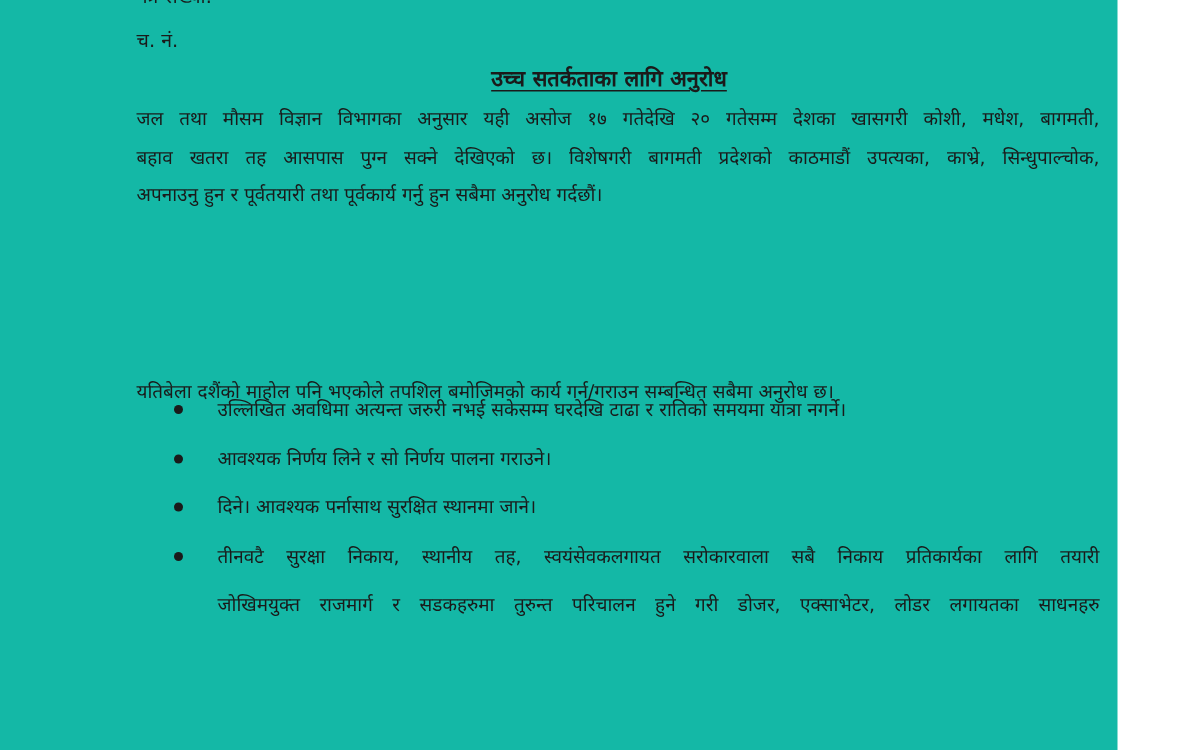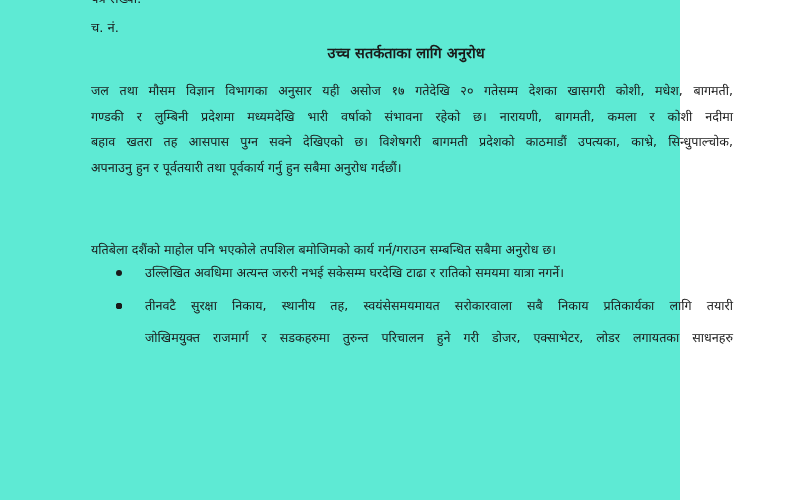--- a/index.html
+++ b/index.html
@@ -12,42 +12,43 @@
       height: 500px;
       overflow: hidden;
       position: relative;
       font-family: "DejaVu Sans", sans-serif;
       color: #1a1a1a;
     }
     .page {
       position: absolute;
       left: 0;
       top: 0;
-      width: 680px;
+      width: 745px;
       height: 500px;
-      background: #5eead4;
+      background: #14b8a6;
     }
     .meta-line {
       position: absolute;
       left: 91px;
       font-size: 13px;
       line-height: 16px;
       white-space: nowrap;
     }
     .meta-ref { top: -9px; }
     .meta-dispatch { top: 20px; }
     .title {
       position: absolute;
       left: 0;
       width: 800px;
       top: 43px;
       text-align: center;
       font-size: 14.5px;
       line-height: 20px;
       font-weight: bold;
+      text-decoration: underline;
       text-underline-offset: 3px;
       white-space: nowrap;
       padding-left: 12px;
       box-sizing: border-box;
     }
     .para {
       position: absolute;
       left: 91px;
       width: 642px;
       font-size: 12.6px;
@@ -55,22 +56,22 @@
     }
     .para .line {
       display: block;
       white-space: nowrap;
       text-align: justify;
       text-align-last: justify;
     }
     .para .line.last {
       text-align-last: left;
     }
-    .p1 { top: 78px; }
-    .p2 { top: 237px; }
+    .p1 { top: 66px; }
+    .p2 { top: 248px; }
     .bullets {
       position: absolute;
       left: 91px;
       top: 260px;
       width: 642px;
       margin: 0;
       padding: 0;
       list-style: none;
       font-size: 12.6px;
       line-height: 25.5px;
@@ -104,43 +105,44 @@
 
 <div class="page">
 
   <div class="meta-line meta-ref">पत्र संख्या:</div>
   <div class="meta-line meta-dispatch">च. नं.</div>
 
   <div class="title">उच्च सतर्कताका लागि अनुरोध</div>
 
   <div class="para p1">
     <span class="line">जल तथा मौसम विज्ञान विभागका अनुसार यही असोज १७ गतेदेखि २० गतेसम्म देशका खासगरी कोशी, मधेश, बागमती,</span>
-    <span class="line">गण्डकी र लुम्बिनी प्रदेशमा मध्यमदेखि भारी वर्षाको संभावना रहेको छ। नारायणी, बागमती, कमला र कोशी नदीमा</span>
     <span class="line">बहाव खतरा तह आसपास पुग्न सक्ने देखिएको छ। विशेषगरी बागमती प्रदेशको काठमाडौं उपत्यका, काभ्रे, सिन्धुपाल्चोक,</span>
     <span class="line last">अपनाउनु हुन र पूर्वतयारी तथा पूर्वकार्य गर्नु हुन सबैमा अनुरोध गर्दछौं।</span>
   </div>
 
   <div class="para p2">
     <span class="line last">यतिबेला दशैंको माहोल पनि भएकोले तपशिल बमोजिमको कार्य गर्न/गराउन सम्बन्धित सबैमा अनुरोध छ।</span>
   </div>
 
   <ul class="bullets">
     <li class="bullet">
       <span class="dot"></span>
       <span class="line last">उल्लिखित अवधिमा अत्यन्त जरुरी नभई सकेसम्म घरदेखि टाढा र रातिको समयमा यात्रा नगर्ने।</span>
     </li>
     <li class="bullet">
       <span class="dot"></span>
+      <span class="line last">आवश्यक निर्णय लिने र सो निर्णय पालना गराउने।</span>
     </li>
     <li class="bullet">
       <span class="dot"></span>
+      <span class="line last">दिने। आवश्यक पर्नासाथ सुरक्षित स्थानमा जाने।</span>
     </li>
     <li class="bullet">
       <span class="dot"></span>
-      <span class="line">तीनवटै सुरक्षा निकाय, स्थानीय तह, स्वयंसेसमयमायत सरोकारवाला सबै निकाय प्रतिकार्यका लागि तयारी</span>
+      <span class="line">तीनवटै सुरक्षा निकाय, स्थानीय तह, स्वयंसेवकलगायत सरोकारवाला सबै निकाय प्रतिकार्यका लागि तयारी</span>
     </li>
     <li class="bullet">
 
       <span class="line">जोखिमयुक्त राजमार्ग र सडकहरुमा तुरुन्त परिचालन हुने गरी डोजर, एक्साभेटर, लोडर लगायतका साधनहरु</span>
 
     </li>
   </ul>
 
 </div>
 

